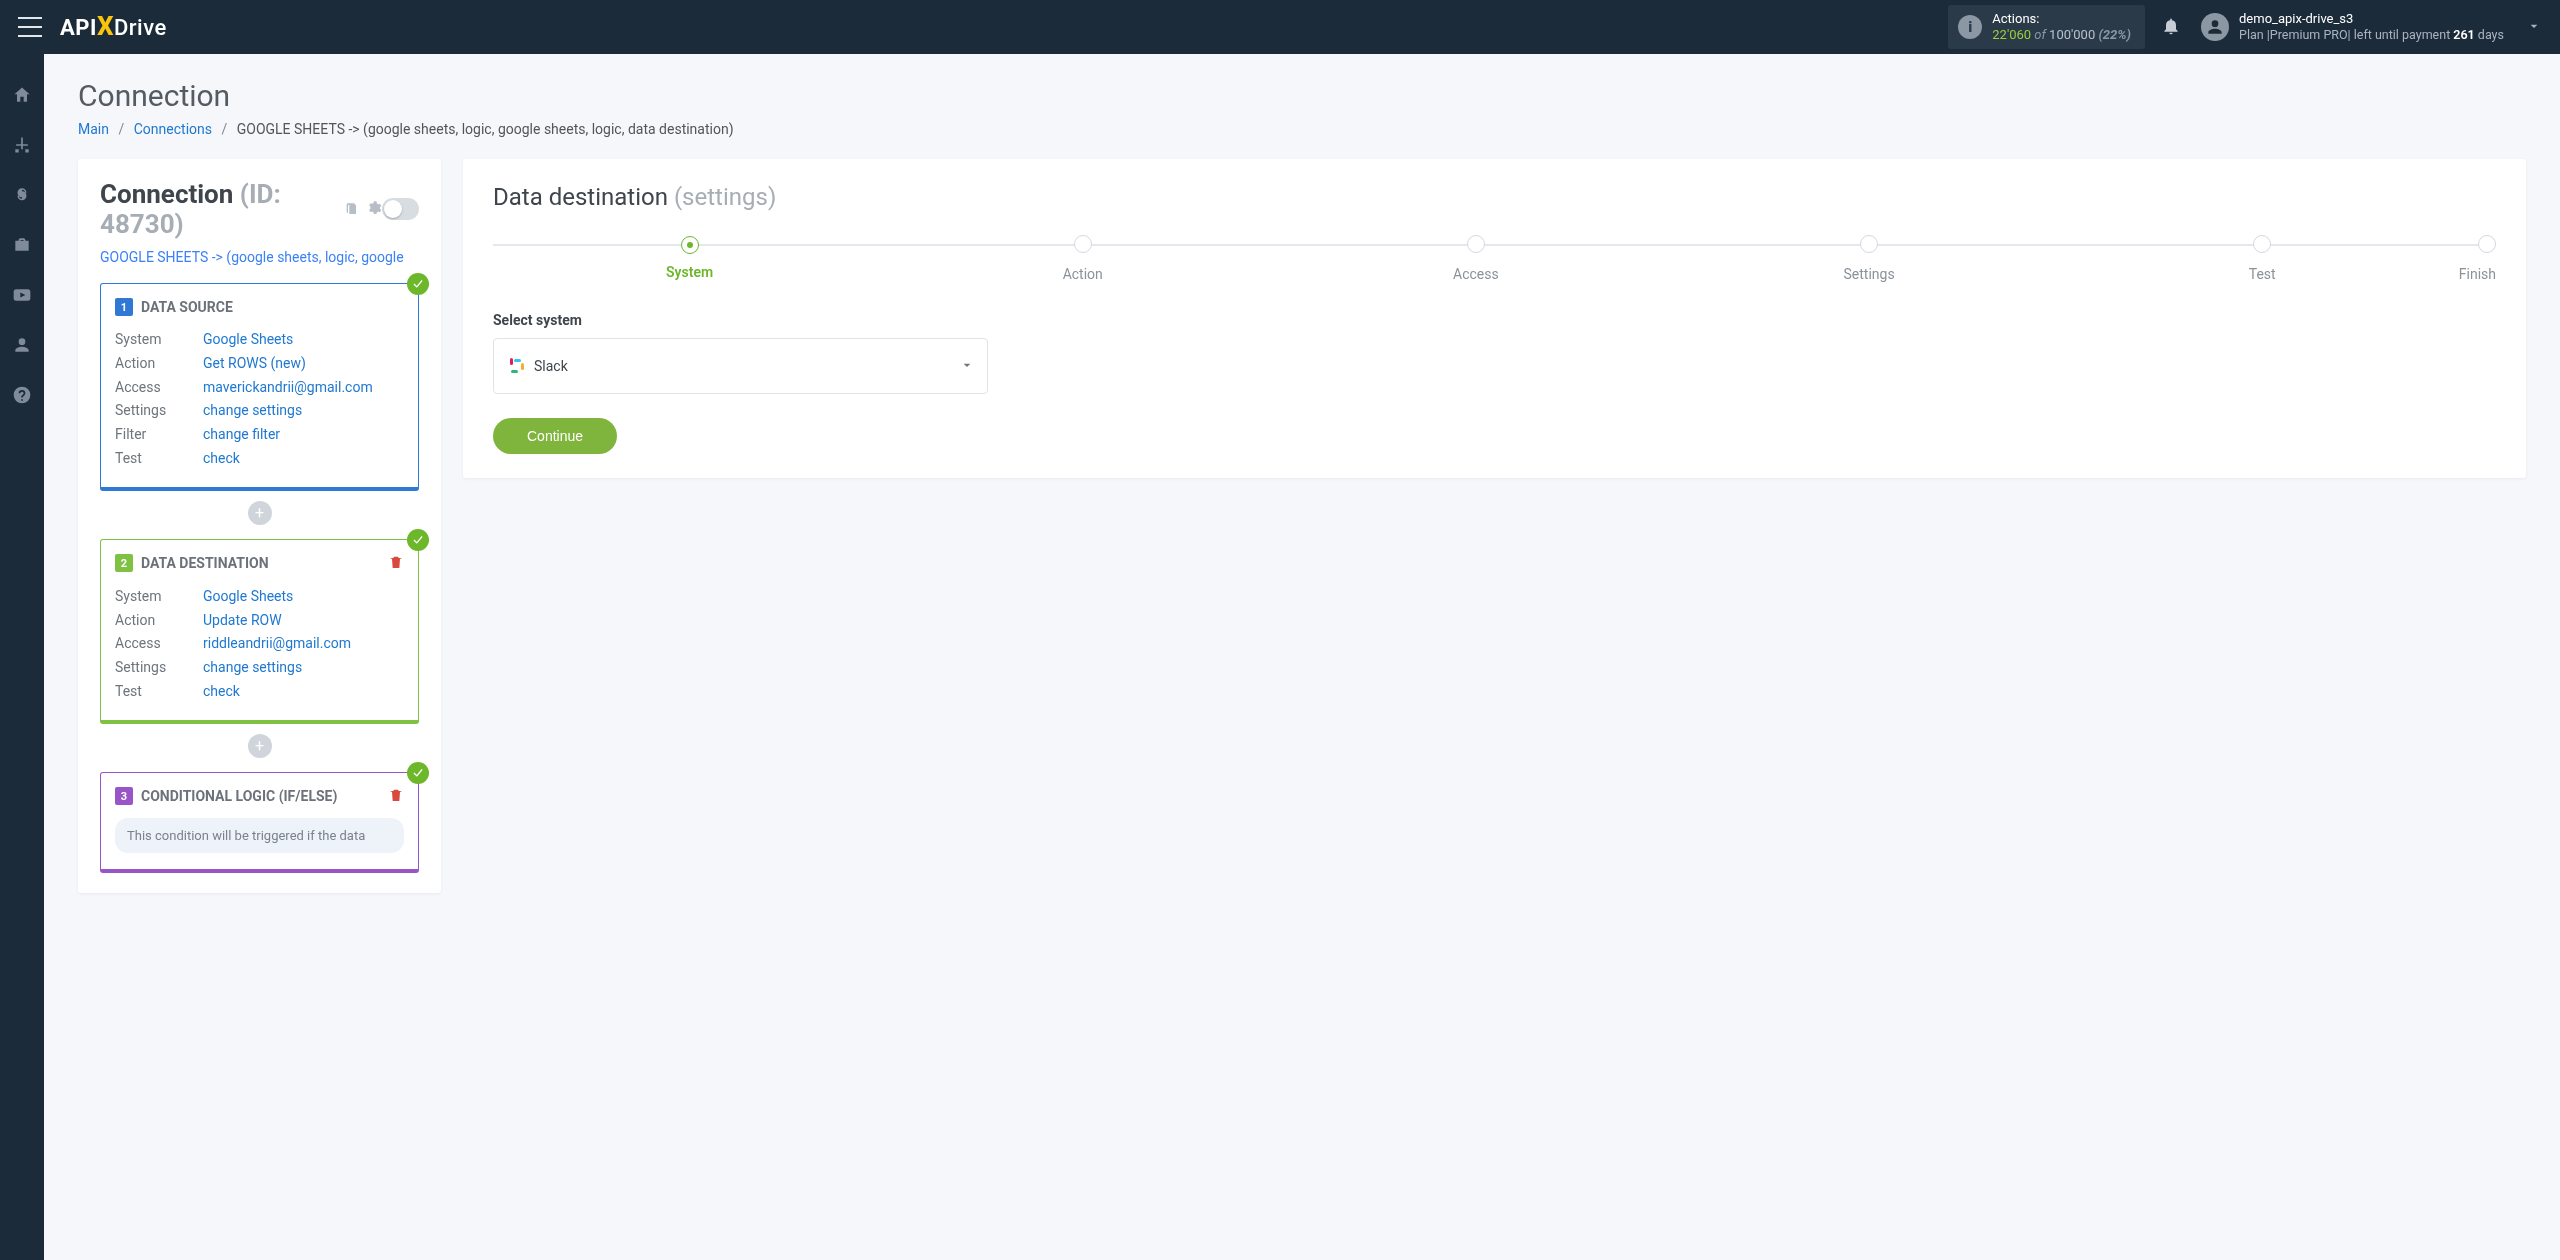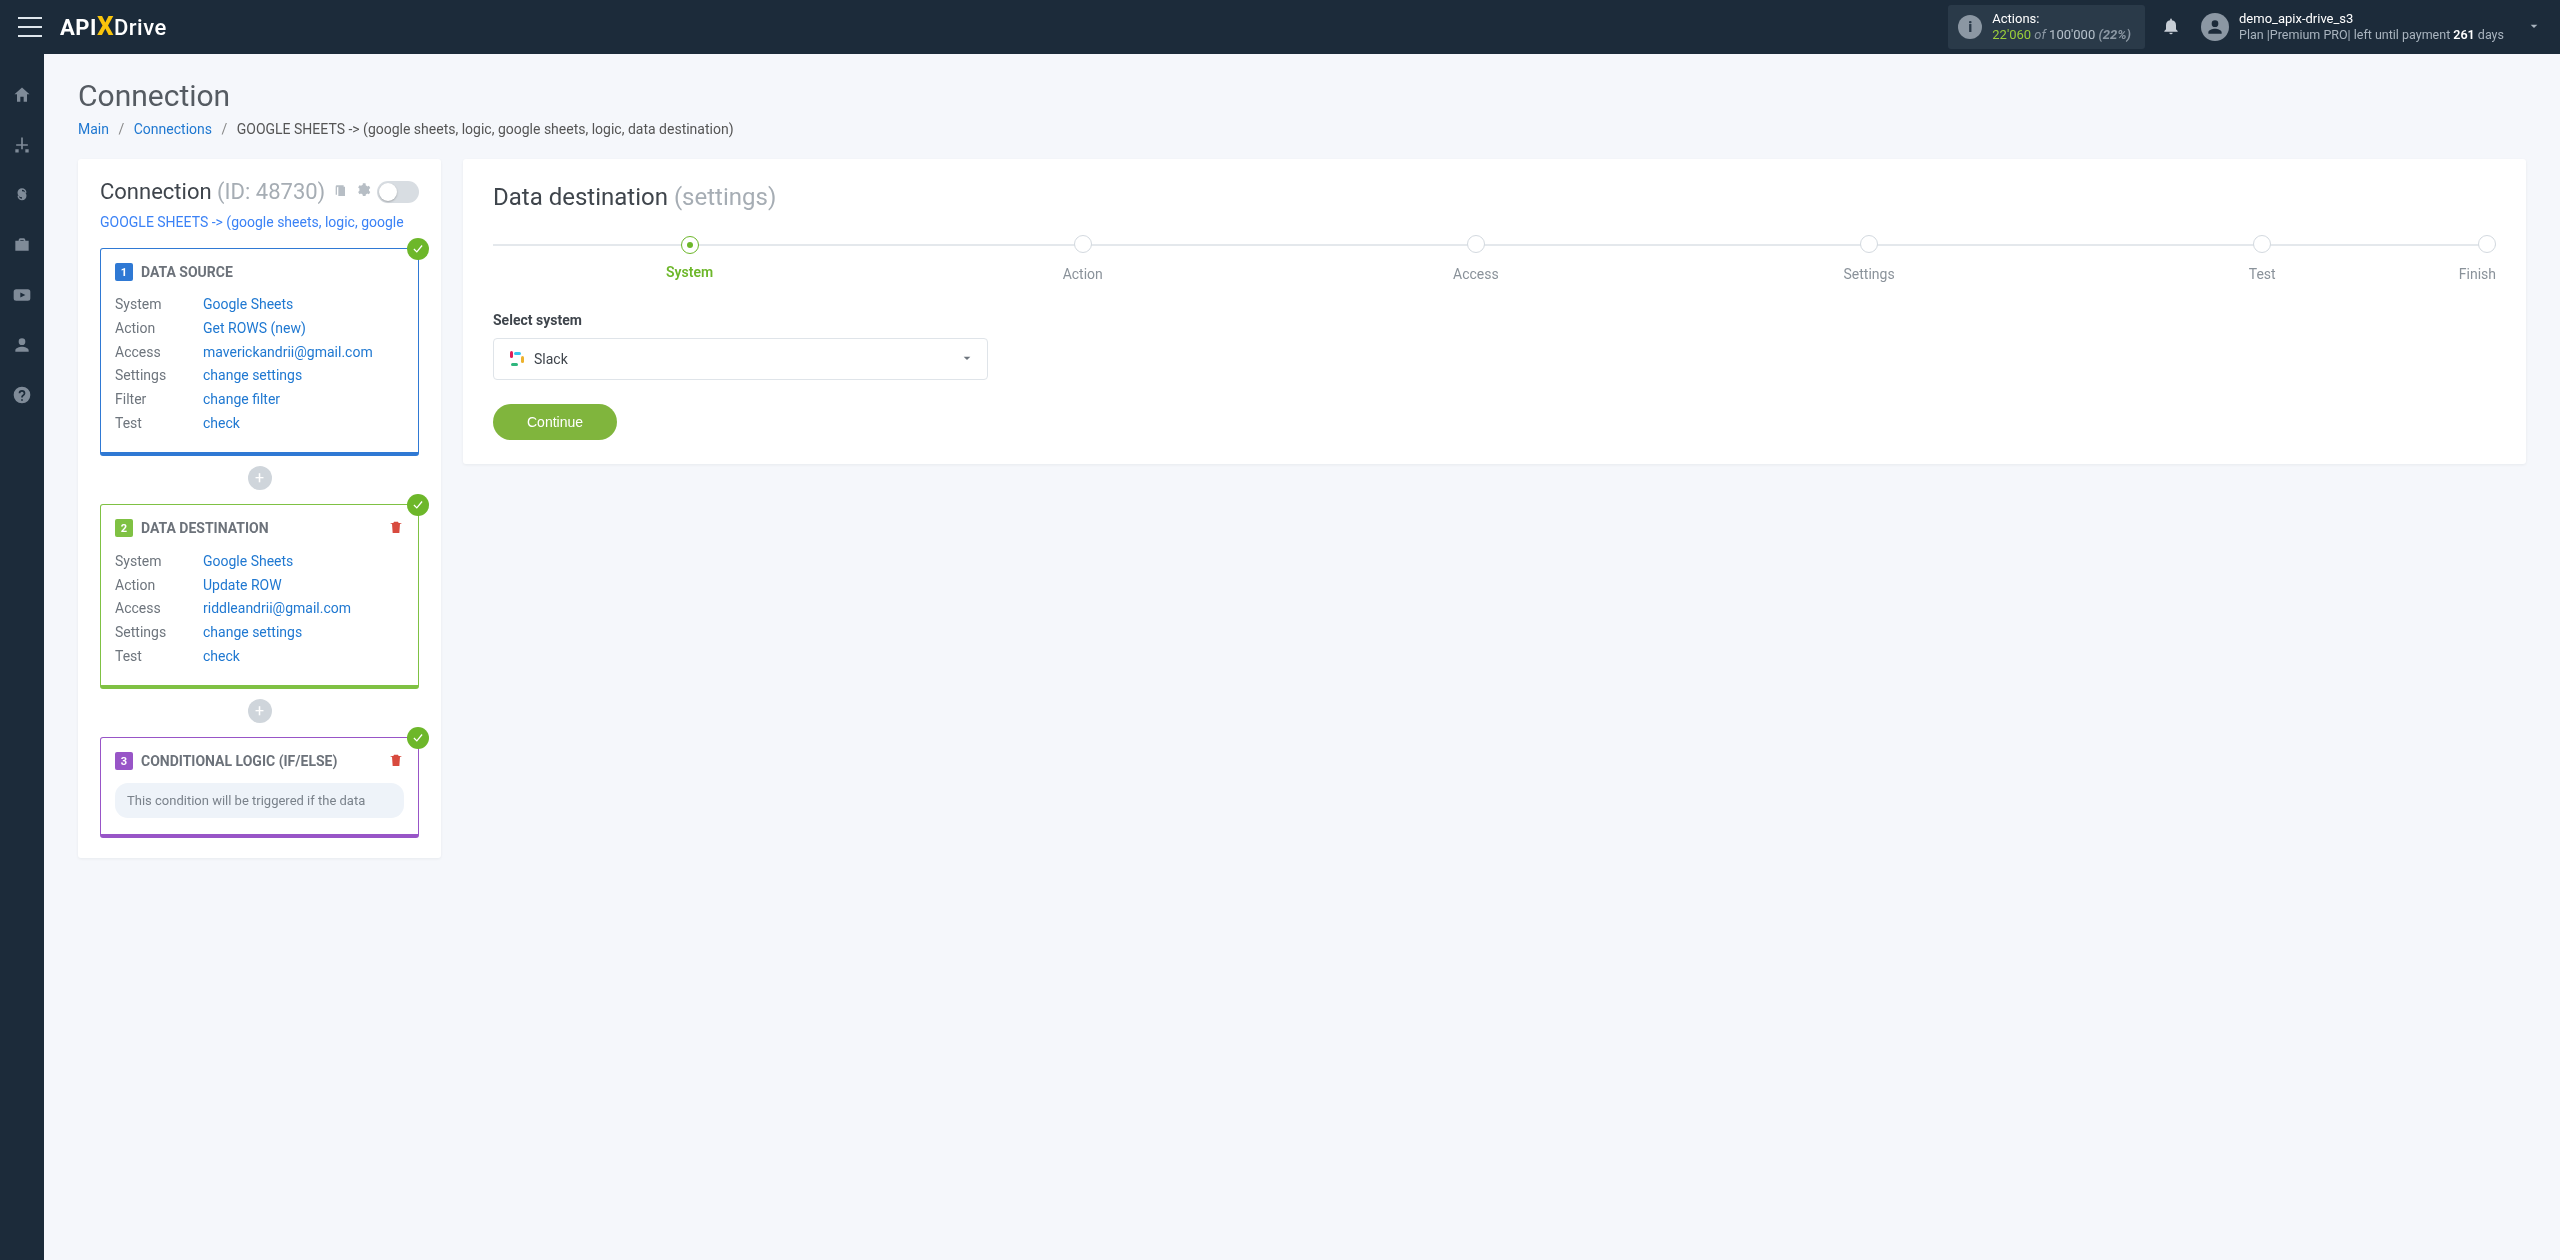--- a/index.html
+++ b/index.html
@@ -43,21 +43,21 @@
   .breadcrumbs { font-size: 14px; color: #555; margin-bottom: 22px; }
   .breadcrumbs a { color: #1f78d1; text-decoration: none; margin-top: 8px; }
   .breadcrumbs .sep { color: #888; margin: 0 6px; }
 
   .cols { display: flex; gap: 22px; align-items: flex-start; }
 
   .panel { background: #fff; border-radius: 3px; box-shadow: 0 1px 3px rgba(20,30,40,.06); }
 
   .sidepanel { width: 363px; padding: 20px 22px; }
   .sidehead { display: flex; align-items: center; margin-bottom: 10px; }
-  .sidehead .htxt { font-size: 22px; color: #3f454c; font-weight: 400; }
+  .sidehead .htxt { font-size: 26px; color: #3f454c; font-weight: 700; }
   .sidehead .hid { color: #a6adb4; }
   .sidehead .hicons { display:flex; gap:6px; margin-left:8px; }
   .sidehead .hicons span { cursor:pointer; }
   .toggle { margin-left: auto; width: 42px; height: 22px; background: #d8dde2; border-radius: 12px; position: relative; cursor:pointer; }
   .toggle::after { content:""; position:absolute; left:2px; top:2px; width:18px; height:18px; border-radius:50%; background:#fff; box-shadow:0 1px 2px rgba(0,0,0,.25); }
 
   .pathline { font-size: 14px; color: #3b82f6; white-space: nowrap; overflow: hidden; margin-bottom: 18px; }
 
   .card { border: 1.5px solid; border-radius: 3px; padding: 14px 14px 16px; position: relative; margin-bottom: 8px; background:#fff; }
   .card .badge { position:absolute; top:-11px; right:-11px; width:22px; height:22px; background:#6db72a; border-radius:50%; display:flex; align-items:center; justify-content:center; }
@@ -90,21 +90,21 @@
   .step:first-child { text-align:left; }
   .step:last-child { text-align:right; flex:0 0 auto; }
   .circle { width:18px; height:18px; border:1.5px solid #d3d9df; border-radius:50%; background:#fff; display:inline-flex; align-items:center; justify-content:center; position:relative; z-index:2; }
   .circle.active { border-color:#6db72a; }
   .circle.active::after { content:""; width:6px; height:6px; background:#6db72a; border-radius:50%; }
   .steplabel { margin-top:10px; font-size:14px; color:#8a929a; }
   .step.active .steplabel { color:#6db72a; font-weight:600; }
   .track { position:absolute; top:9px; left:0; right:0; height:1.5px; background:#e4e8ec; z-index:1; }
 
   .flabel { font-weight:700; font-size:14px; color:#3f454c; margin-bottom:10px; }
-  .select { width:495px; border:1px solid #dfe4e9; border-radius:4px; height:42px; display:flex; align-items:center; padding:0 12px; cursor:pointer; background:#fff; }
+  .select { width:495px; border:1px solid #dfe4e9; border-radius:4px; height:56px; display:flex; align-items:center; padding:0 12px; cursor:pointer; background:#fff; }
   .select .sicon { width:18px; height:18px; margin-right:10px; }
   .select .stext { flex:1; color:#3f454c; }
   .select .carrow svg { fill:#6e757d; }
 
   .btn-continue { margin-top:24px; background:#80b53d; color:#fff; border:none; border-radius:20px; padding:10px 34px; font-size:14px; cursor:pointer; }
 
   
   .slack { position:relative; width:18px; height:18px; }
   .slack span { position:absolute; width:7px; height:3px; border-radius:2px; }
   .slack .s1 { background:#e01e5a; top:3px; left:2px; transform:rotate(90deg); }

